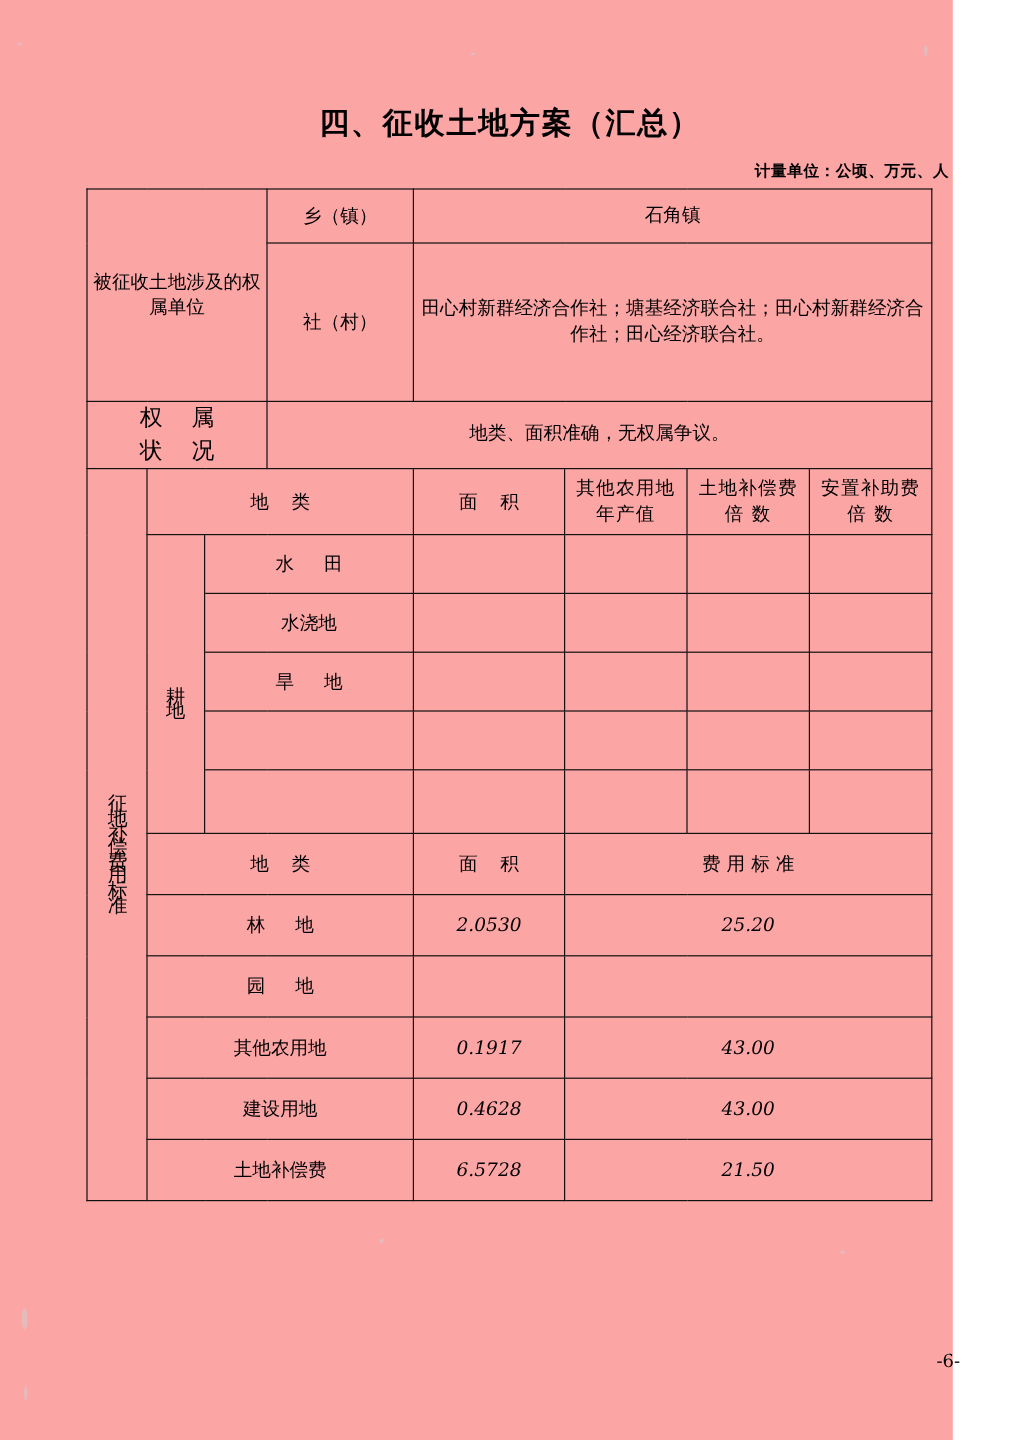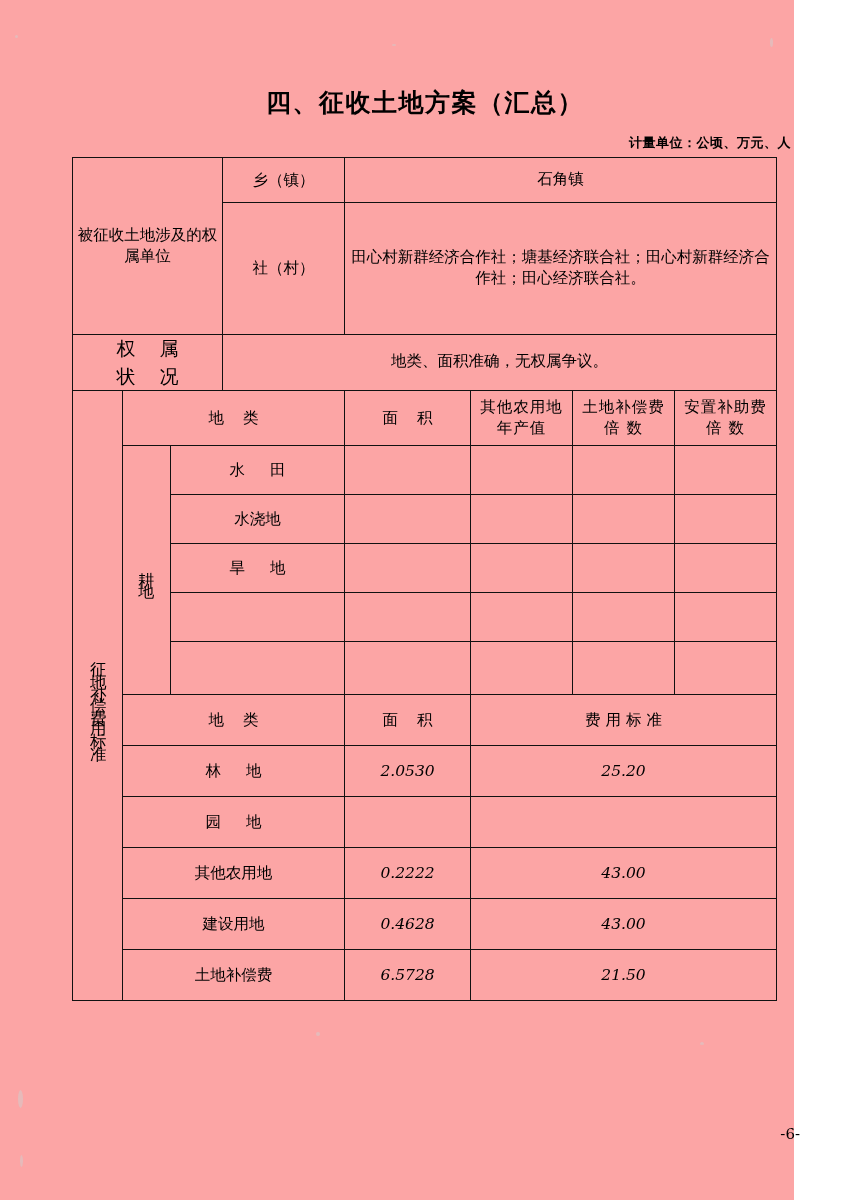--- a/index.html
+++ b/index.html
@@ -282,21 +282,21 @@
     </tr>
     <tr>
       <td colspan="3" style="height:50px">
         <span class="spaced2">园 地</span>
       </td>
       <td class="num"></td>
       <td colspan="3" class="num"></td>
     </tr>
     <tr>
       <td colspan="3" style="height:50px">其他农用地</td>
-      <td class="num">0.2222</td>
+      <td class="num">0.1917</td>
       <td colspan="3" class="num">43.00</td>
     </tr>
     <tr>
       <td colspan="3" style="height:50px">建设用地</td>
       <td class="num">0.4628</td>
       <td colspan="3" class="num">43.00</td>
     </tr>
     <tr>
       <td colspan="3" style="height:50px">土地补偿费</td>
       <td class="num">6.5728</td>

